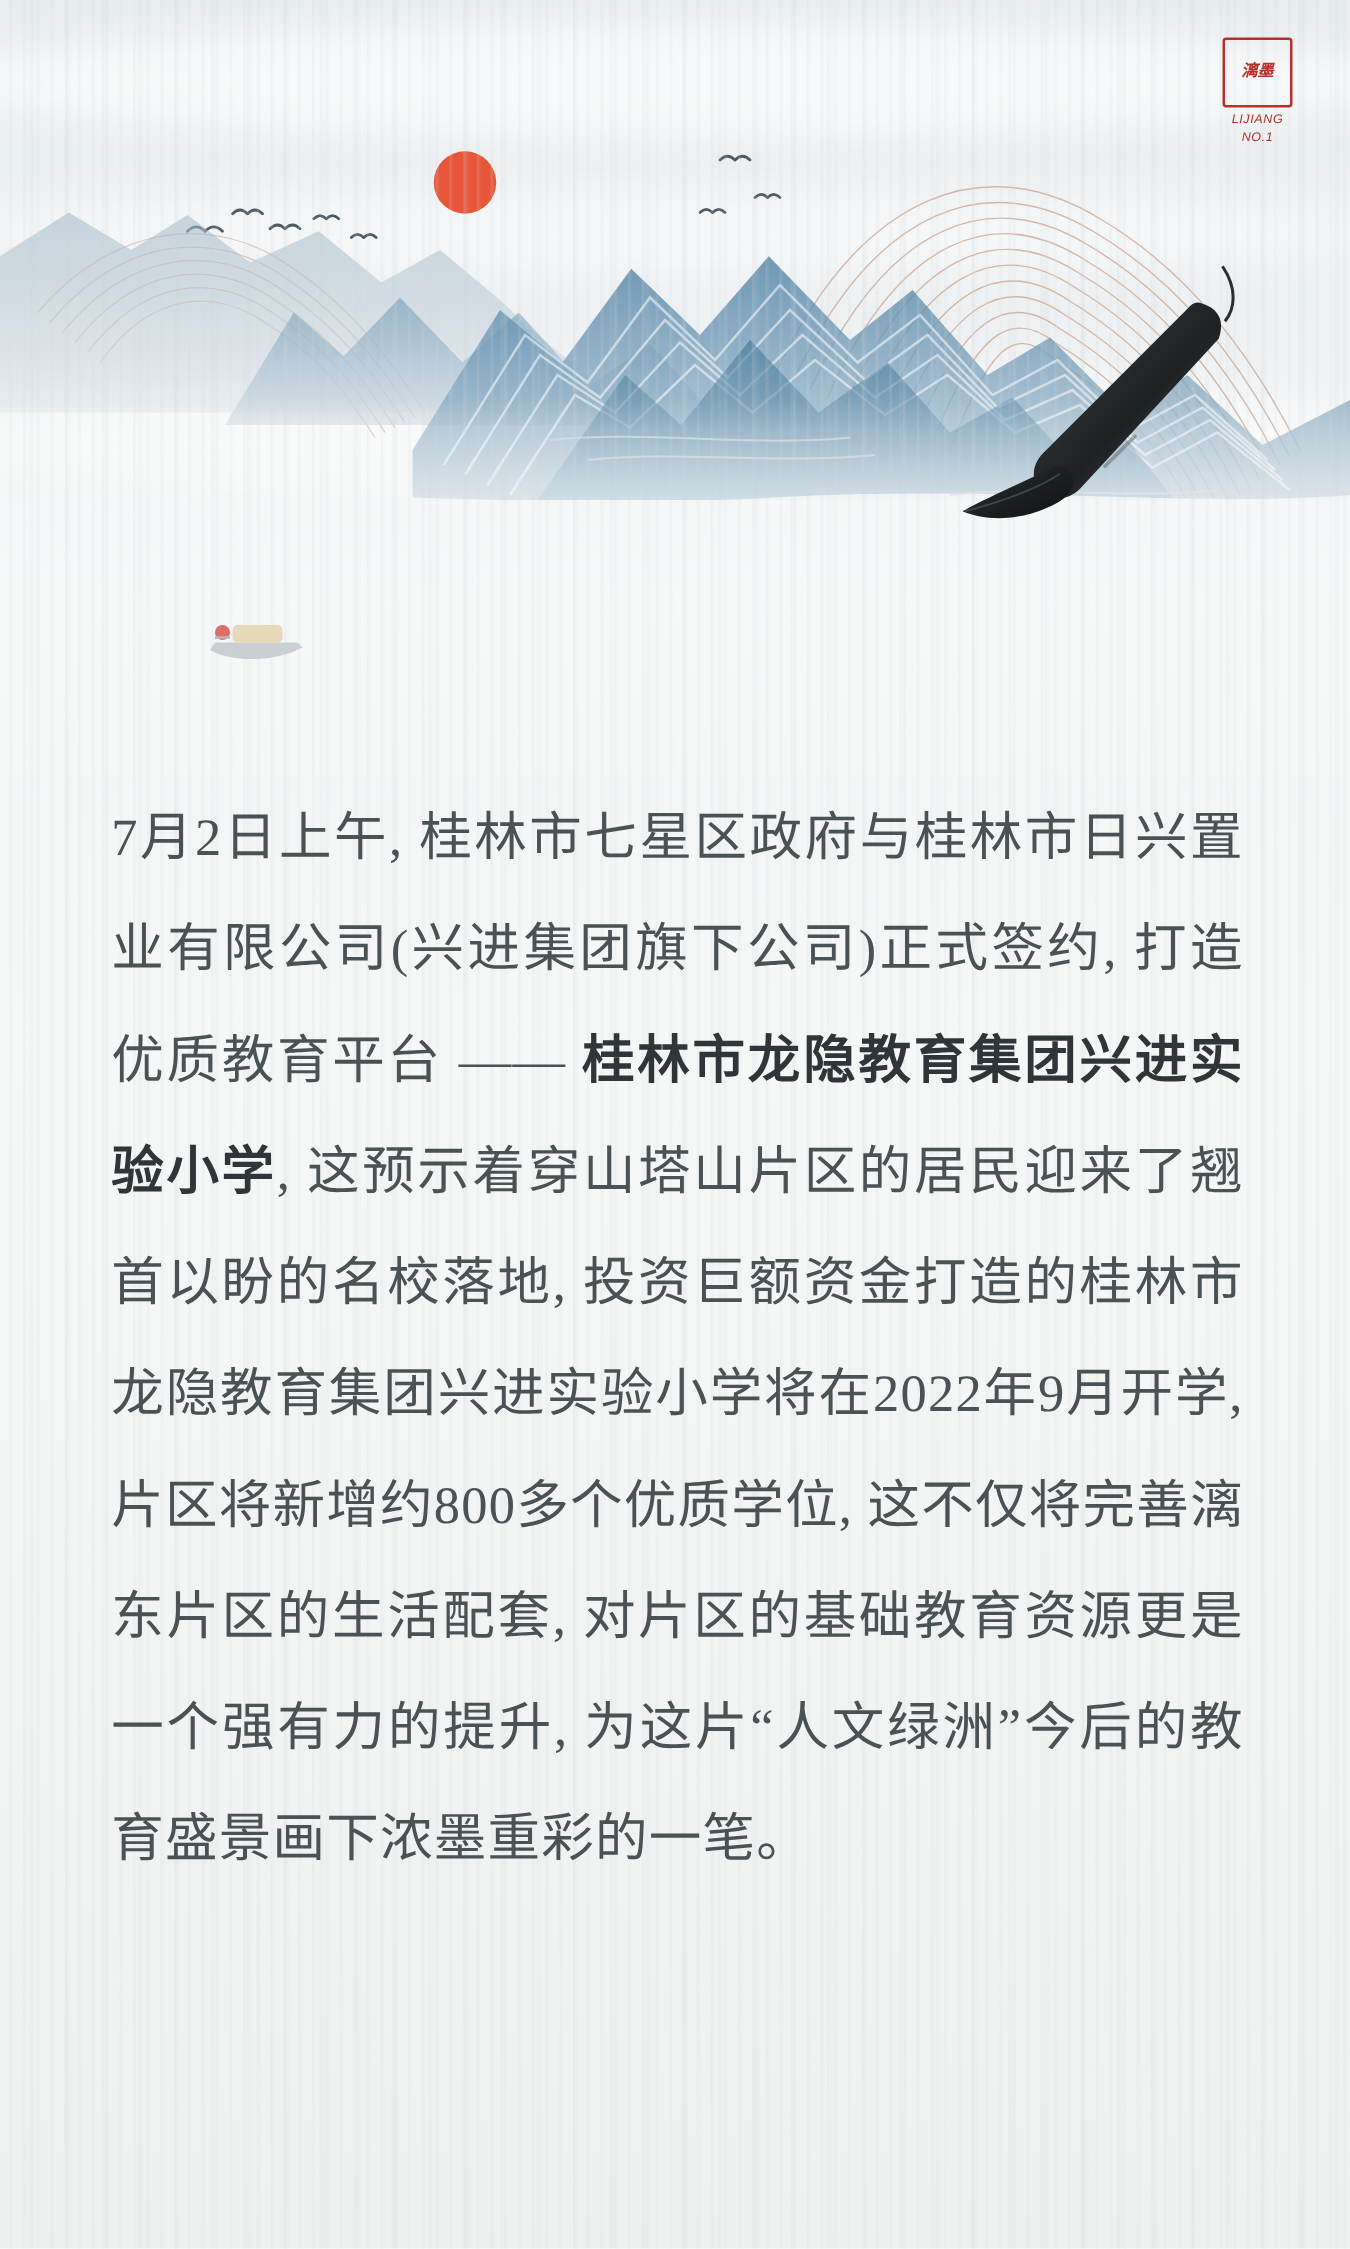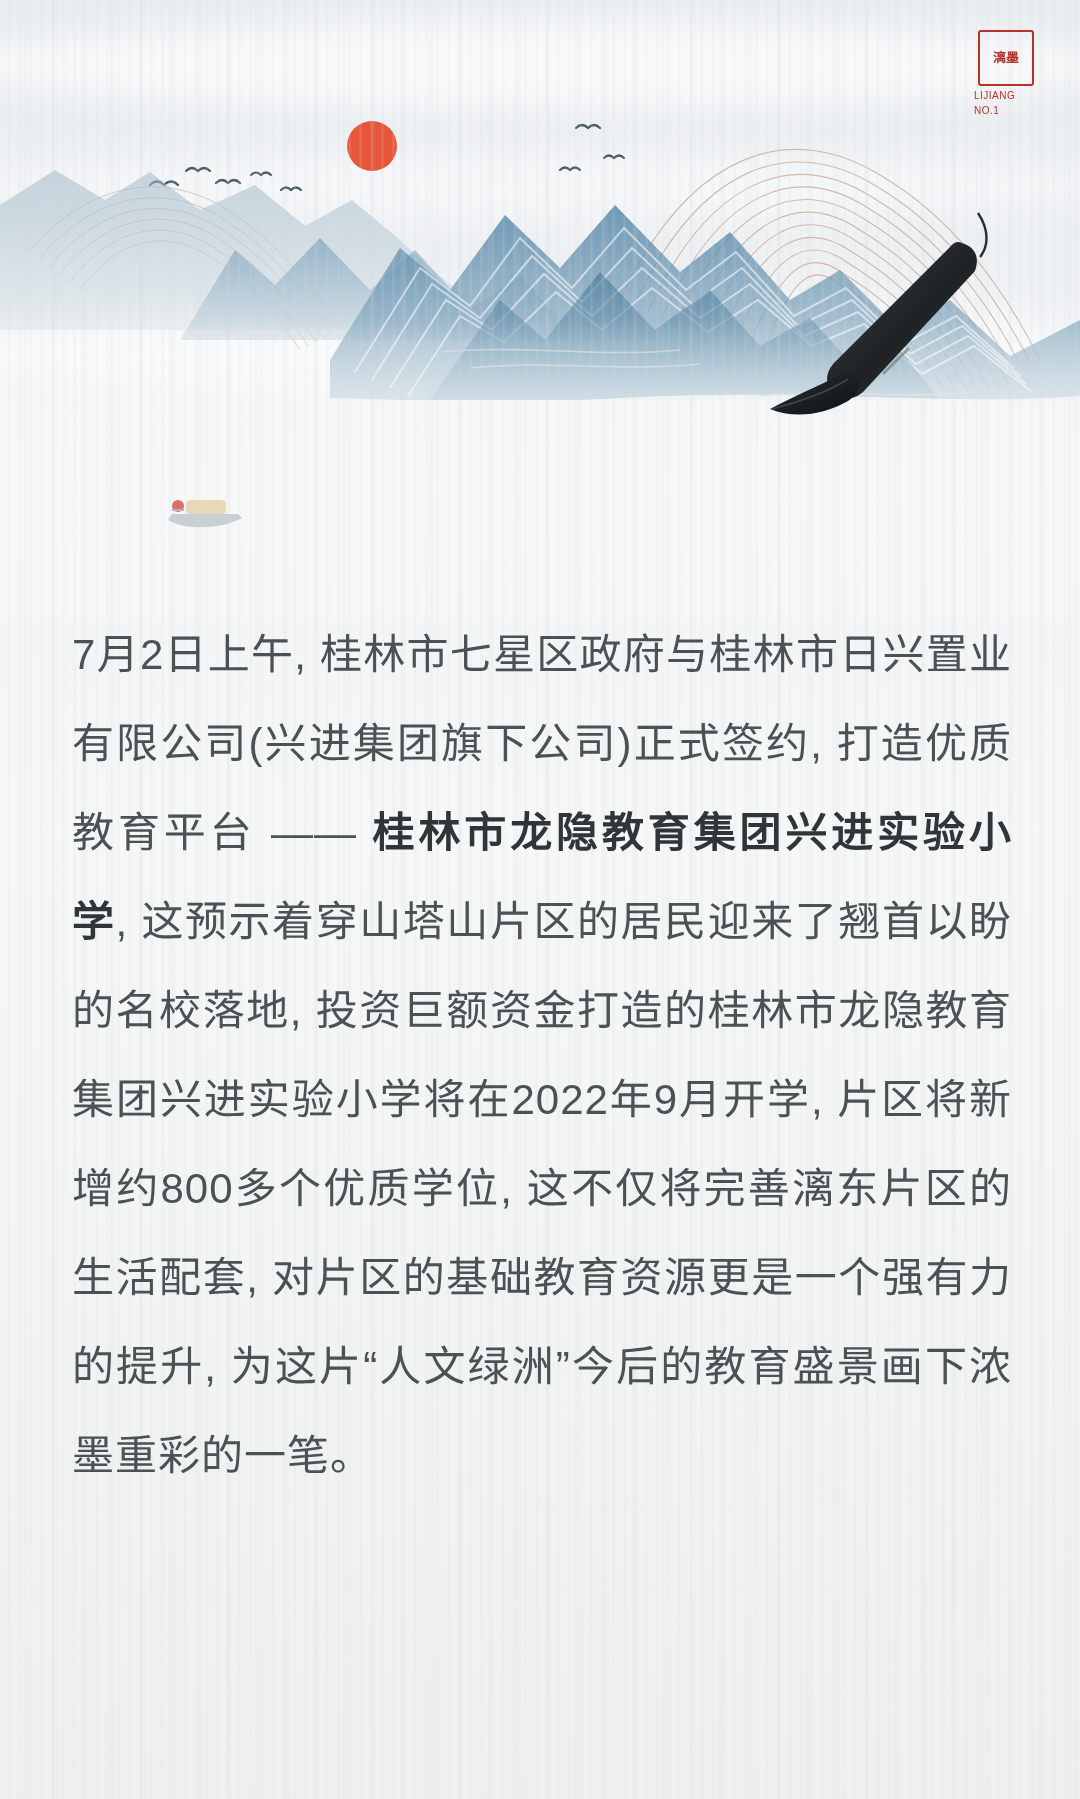--- a/index.html
+++ b/index.html
@@ -76,21 +76,23 @@
   }
 
   .scenery svg { position: absolute; top: 0; left: 0; }
 
   
   .seal {
     position: absolute;
     top: 30px;
     right: 42px;
     width: 64px;
+    text-align: center;
     z-index: 8;
+    font-style: italic;
   }
   .seal-box {
     width: 52px; height: 52px;
     margin: 0 auto;
     border: 2px solid #b3332b;
     border-radius: 3px;
     color: #b3332b;
     font-size: 13px;
     line-height: 12px;
     letter-spacing: 0px;
@@ -123,22 +125,22 @@
 
   
   .article {
     position: absolute;
     top: 610px;
     left: 72px;
     width: 940px;
     z-index: 6;
   }
   .article p {
-    margin: 0;
-    font-family: Liberation Sans, sans-serif;
+    margin: 17px;
+    font-family: Liberation Serif, serif;
     font-size: 42px;
     line-height: 89px;
     color: #4b5255;
     letter-spacing: 1px;
     text-align: justify;
   }
   .article b {
     color: #2f3538;
     font-weight: bold;
   }

